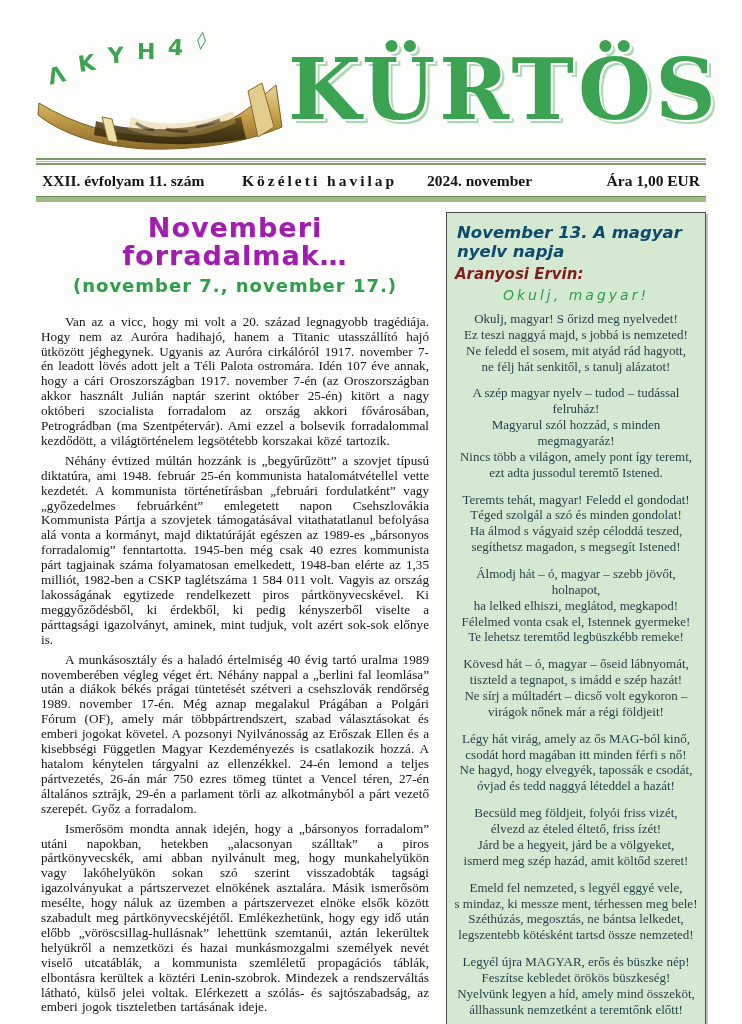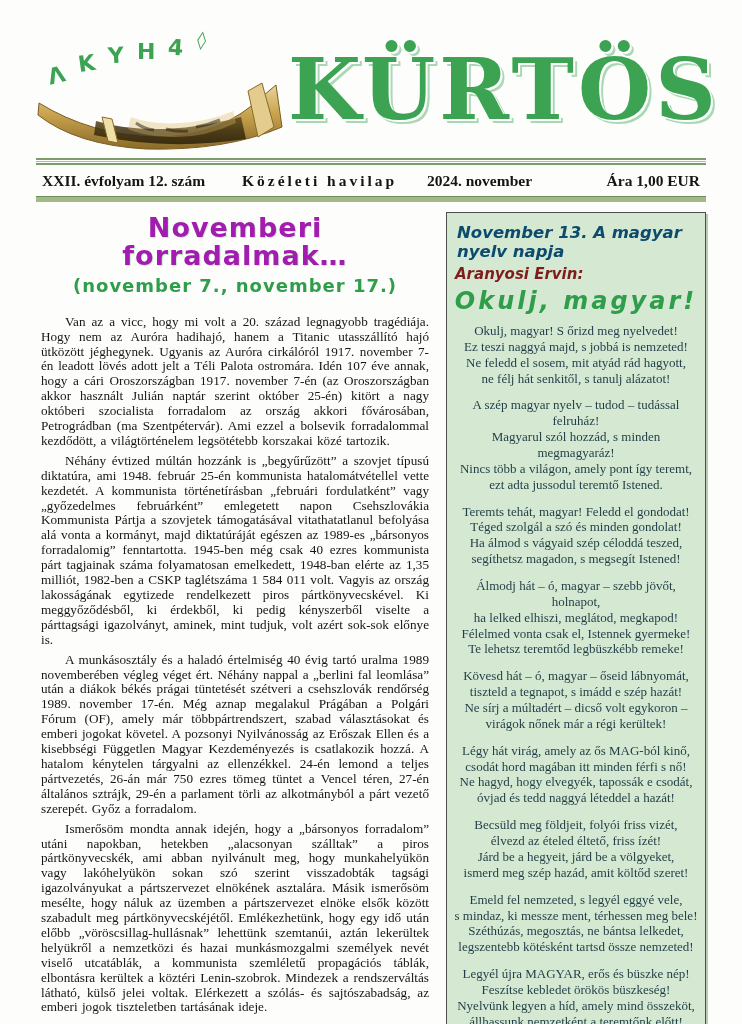--- a/index.html
+++ b/index.html
@@ -60,22 +60,22 @@
   }
   .poem-heading {
     font-family:"DejaVu Sans", sans-serif; font-style:italic; font-weight:bold;
     color:#0c4a6e; font-size:16.5px; padding-left:4px;
   }
   .poem-author {
     font-family:"DejaVu Sans", sans-serif; font-style:italic; font-weight:bold;
     color:#7f1d1d; font-size:15px; margin-top:4px; padding-left:2px;
   }
   .poem-title {
-    font-family:"DejaVu Sans", sans-serif; font-style:italic; font-weight:bold;
-    color:#2f9e4b; font-size:24px; letter-spacing:3px; text-align:center; margin:4px 0 8px 0;
+    font-family:"DejaVu Sans", sans-serif; font-style:italic; font-weight:normal;
+    color:#2f9e4b; font-size:14px; letter-spacing:3px; text-align:center; margin:4px 0 8px 0;
   }
   .stanza { text-align:center; font-size:13px; line-height:1.22; color:#1f3d46; margin-bottom:11px; }
   .stanza:last-child { margin-bottom:0; }
 </style>
 </head>
 <body>
 
 <div class="page">
 
   <div class="header">
@@ -109,21 +109,21 @@
         <path d="M100,58 q8,6 18,7 M130,64 q10,3 22,2 M160,62 q12,-2 24,-7" stroke="#1f1708" stroke-width="3" fill="none" opacity="0.5"></path>
       </svg>
     </div>
     <div class="paper-title">KÜRTÖS</div>
   </div>
 
   <div class="rule-double">
       <div class="inner"></div>
     </div>
   <div class="masthead">
-    <span class="m-issue">XXII. évfolyam 12. szám</span>
+    <span class="m-issue">XXII. évfolyam 11. szám</span>
     <span class="m-type">Közéleti havilap</span>
     <span class="m-date">2024. november</span>
     <span class="m-price">Ára 1,00 EUR</span>
   </div>
   <div class="rule-thick"></div>
 
   <div class="main">
 
     <section class="article">
       <h2>Novemberi forradalmak…</h2>
@@ -163,21 +163,21 @@
           <div class="stanza">
             <div>Álmodj hát – ó, magyar – szebb jövőt, holnapot,</div>
             <div>ha lelked elhiszi, meglátod, megkapod!</div>
             <div>Félelmed vonta csak el, Istennek gyermeke!</div>
             <div>Te lehetsz teremtőd legbüszkébb remeke!</div>
           </div>
           <div class="stanza">
             <div>Kövesd hát – ó, magyar – őseid lábnyomát,</div>
             <div>tiszteld a tegnapot, s imádd e szép hazát!</div>
             <div>Ne sírj a múltadért –  dicső volt egykoron –</div>
-            <div>virágok nőnek már a régi kerültek!</div>
+            <div>virágok nőnek már a régi földjeit!</div>
           </div>
           <div class="stanza">
             <div>Légy hát virág, amely az ős MAG-ból kinő,</div>
             <div>csodát hord magában itt minden férfi s nő!</div>
             <div>Ne hagyd, hogy elvegyék, tapossák e csodát,</div>
             <div>óvjad és tedd naggyá léteddel a hazát!</div>
           </div>
           <div class="stanza">
             <div>Becsüld meg földjeit, folyói friss vizét,</div>
             <div>élvezd az ételed éltető, friss ízét!</div>

